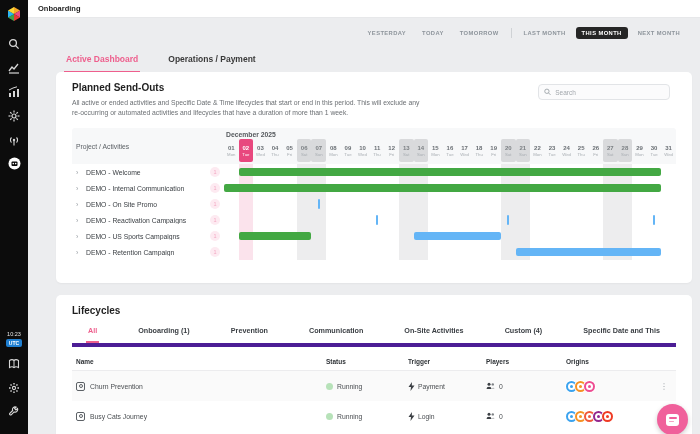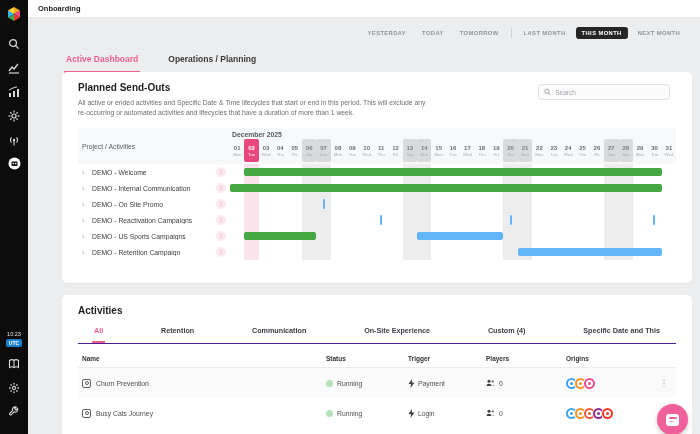--- a/index.html
+++ b/index.html
@@ -27,21 +27,21 @@
   .time-filters { position:absolute; top:9px; right:14px; display:flex; align-items:center; gap:4px; }
   .tf-btn { font-size:5.8px; font-weight:bold; letter-spacing:.4px; color:#8d949b; background:transparent;
             border:none; padding:3px 6px; border-radius:3px; cursor:pointer; font-family:inherit; }
   .tf-btn.active { background:#262626; color:#fff; }
   .tf-divider { width:1px; height:10px; background:#cfd2d5; margin:0 2px; }
 
   .main-tabs { position:absolute; top:30px; left:36px; display:flex; gap:26px; }
   .main-tab { font-size:8.5px; font-weight:bold; color:#3a3a3a; padding:6px 2px 7px; cursor:pointer; border-bottom:2px solid transparent; }
   .main-tab.active { color:#ee5f8d; border-bottom-color:#ee5f8d; }
 
-  .card { position:absolute; left:34px; right:8px; background:#fff; border-radius:5px; box-shadow:0 1px 2px rgba(0,0,0,.04); }
+  .card { position:absolute; left:28px; right:8px; background:#fff; border-radius:5px; box-shadow:0 1px 2px rgba(0,0,0,.04); }
   #card-planned { top:54px; height:211px; padding:10px 16px; }
   #card-lifecycles { top:277px; height:170px; padding:10px 16px; }
 
   .section-title { font-size:10px; font-weight:bold; color:#1f1f1f; margin-bottom:5px; }
   .section-desc { font-size:6.8px; color:#6b6f73; line-height:1.5; width:420px; }
 
   .search-box { position:absolute; top:12px; right:22px; width:132px; height:16px; border:1px solid #e2e4e7;
                 border-radius:4px; background:#fbfbfc; display:flex; align-items:center; padding:0 5px; gap:4px; }
   .search-box input { border:none; outline:none; background:transparent; font-size:6.5px; color:#555; width:100%; font-family:inherit; }
   .search-box input::placeholder { color:#a2a7ac; }
@@ -72,21 +72,21 @@
   .bg-col.weekend { background:#ededee; }
   .bg-col.today { background:#fbe3ec; }
   .chart-rows { position:absolute; inset:0; }
   .chart-row { height:16px; position:relative; }
   .bar { position:absolute; top:4px; height:8px; border-radius:2px; }
   .bar.green { background:#43a843; }
   .bar.blue { background:#64b5f6; }
   .tick { position:absolute; top:3px; width:2px; height:10px; border-radius:1px; background:#64b5f6; }
 
   
-  .lc-tabs { display:flex; justify-content:space-between; align-items:flex-end; margin-top:4px; padding:0 14px; border-bottom:1px solid #4c1d95; }
+  .lc-tabs { display:flex; justify-content:space-between; align-items:flex-end; margin-top:4px; padding:0 14px; border-bottom:4px solid #4c1d95; }
   .lc-tab { font-size:7.2px; font-weight:bold; color:#3c4045; padding:5px 2px 6px; cursor:pointer; border-bottom:2px solid transparent; white-space:nowrap; }
   .lc-tab.active { color:#ee5f8d; border-bottom-color:#ee5f8d; }
 
   .lc-table { margin-top:8px; }
   .lc-thead { display:flex; font-size:6.5px; font-weight:bold; color:#2f3337; padding:3px 0 5px; border-bottom:1px solid #ececee; }
   .lc-tr { display:flex; align-items:center; height:30px; font-size:6.8px; color:#4a4e52; }
   .lc-tr.striped { background:#fafafa; }
   .col-name { flex:1; display:flex; align-items:center; gap:5px; padding-left:4px; }
   .col-status { width:82px; flex:none; display:flex; align-items:center; gap:4px; }
   .col-trigger { width:78px; flex:none; display:flex; align-items:center; gap:3px; }
@@ -213,21 +213,21 @@
       <button class="tf-btn">TODAY</button>
       <button class="tf-btn">TOMORROW</button>
       <div class="tf-divider"></div>
       <button class="tf-btn">LAST MONTH</button>
       <button class="tf-btn active">THIS MONTH</button>
       <button class="tf-btn">NEXT MONTH</button>
     </div>
 
   <div class="main-tabs" id="main-tabs">
       <div class="main-tab active">Active Dashboard</div>
-      <div class="main-tab">Operations / Planning</div>
+      <div class="main-tab">Operations / Payment</div>
     </div>
 
   <div class="card" id="card-planned">
     <div class="section-title">Planned Send-Outs</div>
     <div class="section-desc">
       <span>All active or ended activities and Specific Date &amp; Time lifecycles that start or end in this period. This will exclude any</span><br>
       <span>re-occurring or automated activities and lifecycles that have a duration of more than 1 week.</span>
     </div>
     <div class="search-box">
       <svg width="8" height="8" viewBox="0 0 10 10">
@@ -459,26 +459,27 @@
               <div class="chart-row">
                 <div class="bar blue" style="left: 64.5161%; width: 32.2581%;"></div>
               </div>
             </div>
         </div>
       </div>
     </div>
   </div>
 
   <div class="card" id="card-lifecycles">
-    <div class="section-title">Activities</div>
+    <div class="section-title">Lifecycles</div>
     <div class="lc-tabs" id="lc-tabs">
         <div class="lc-tab active">All</div>
-        <div class="lc-tab">Retention</div>
+        <div class="lc-tab">Onboarding (1)</div>
+        <div class="lc-tab">Prevention</div>
         <div class="lc-tab">Communication</div>
-        <div class="lc-tab">On-Site Experience</div>
+        <div class="lc-tab">On-Site Activities</div>
         <div class="lc-tab">Custom (4)</div>
         <div class="lc-tab">Specific Date and This</div>
       </div>
     <div class="lc-table">
       <div class="lc-thead" id="lc-thead">
           <div class="col-name">Name</div>
           <div class="col-status">Status</div>
           <div class="col-trigger">Trigger</div>
           <div class="col-players">Players</div>
           <div class="col-origins">Origins</div>

